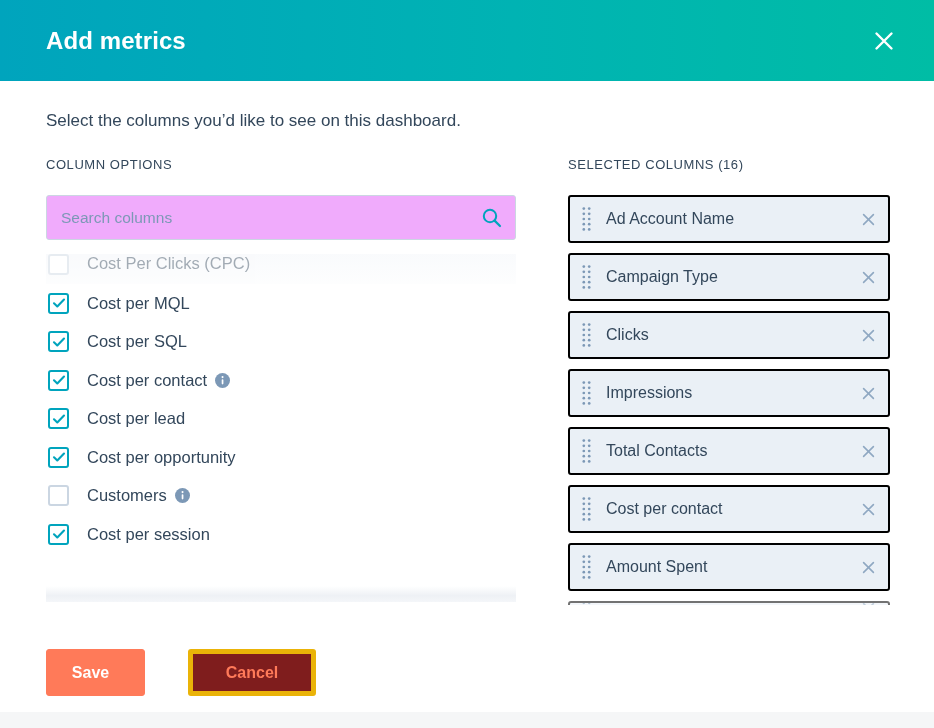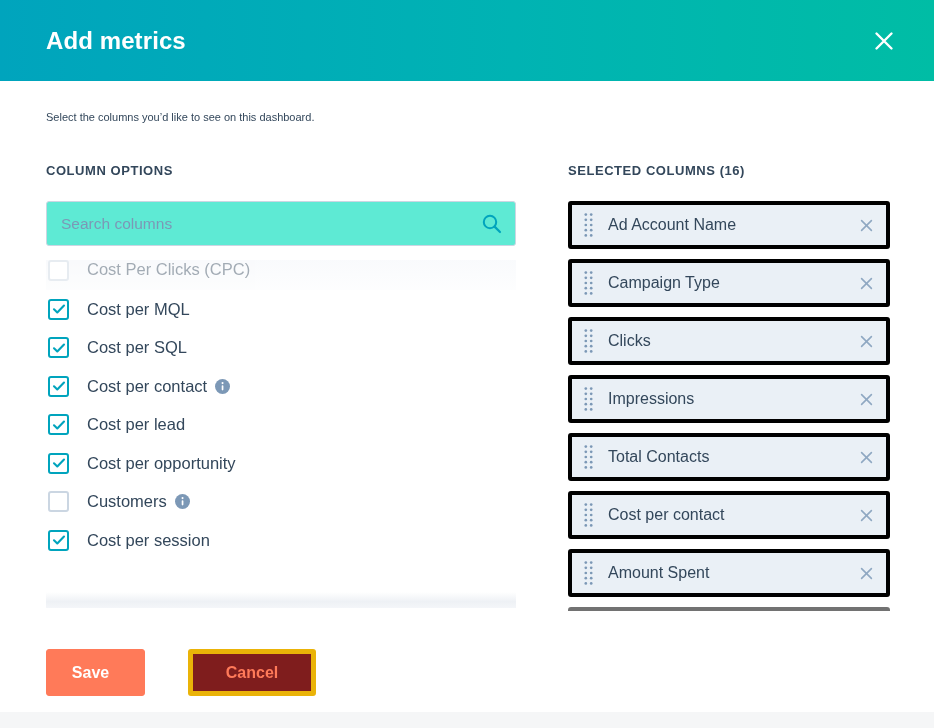--- a/index.html
+++ b/index.html
@@ -43,61 +43,60 @@
   }
   .close-btn svg { display: block; }
 
   
   .modal-body {
     padding: 30px 46px 0 46px;
     position: relative;
     height: 552px;
   }
   .subtitle {
-    font-size: 11px;
+    font-size: 17px;
     color: #33475b;
     margin-bottom: 26px;
   }
 
   .panels {
     display: flex;
     align-items: flex-start;
   }
   .panel-left  { width: 470px; flex: none; }
   .divider {
     width: 1px;
     background: #dfe3eb;
     align-self: stretch;
     height: 430px;
     margin: 0 0 0 24px;
   }
   .panel-right { width: 350px; flex: none; margin-left: 28px; }
 
   .section-label {
     font-size: 13px;
-    font-weight: bold;
+    font-weight: normal;
     letter-spacing: .55px;
     color: #33475b;
     text-transform: uppercase;
     margin-bottom: 22px;
     height: 16px;
-    margin-top: 14px;
   }
 
   
   .search-wrap {
     position: relative;
     width: 470px;
     height: 45px;
     margin-bottom: 14px;
   }
   .search-input {
     width: 100%;
     height: 45px;
-    background: #5eead4;
+    background: #f0abfc;
     border: 1px solid #cbd6e2;
     border-radius: 3px;
     padding: 0 46px 0 14px;
     font-size: 15.5px;
     color: #33475b;
     font-family: "Liberation Sans", sans-serif;
     outline: none;
   }
   .search-input::placeholder { color: #7c98b6; }
   .search-icon {
@@ -159,21 +158,21 @@
   
   .chips-scroll {
     position: relative;
     width: 322px;
     height: 410px;
     overflow: hidden;
   }
   .chip {
     height: 48px;
     background: #eaf0f6;
-    border: 4px solid #000000;
+    border: 2px solid #000000;
     border-radius: 3px;
     display: flex;
     align-items: center;
     padding: 0 11px 0 12px;
     margin-bottom: 10px;
     cursor: grab;
   }
   .drag-handle {
     width: 10px;
     flex: none;

